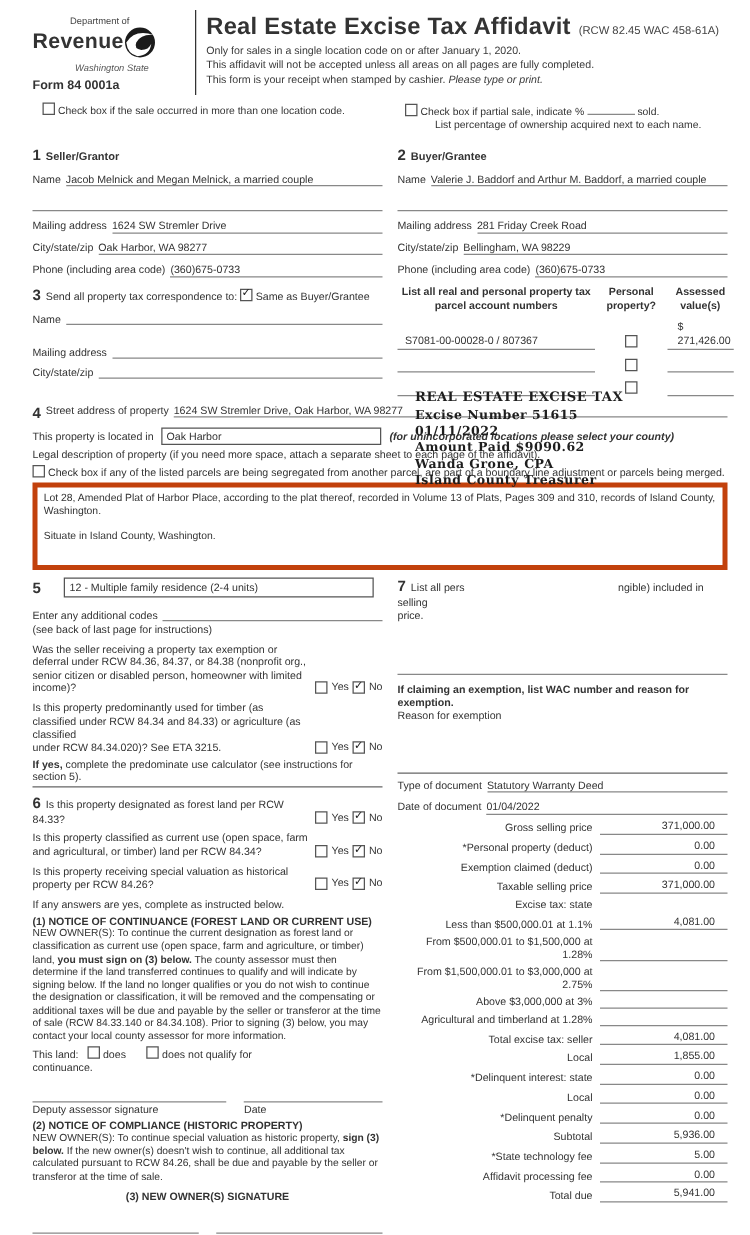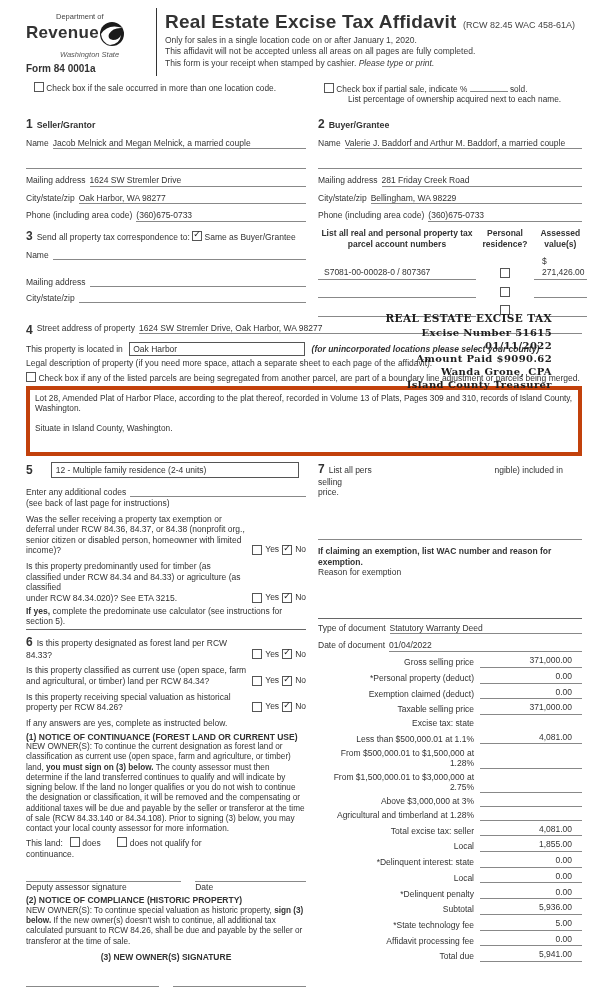--- a/index.html
+++ b/index.html
@@ -46,21 +46,21 @@
   .pt-h .c2{width:58px;}
   .pt-h .c3{flex:1;}
   .pt-r{display:flex;align-items:flex-end;margin-top:7px;}
   .pt-r .c1{width:150px;border-bottom:1px solid #888;padding:0 2px 1px 6px;}
   .pt-r .c2{width:58px;text-align:center;}
   .pt-r .c3{flex:1;border-bottom:1px solid #888;padding:0 2px 1px 8px;}
   
   .locbox{display:inline-block;border:1px solid #555;width:168px;padding:1px 3px;margin:0 4px;}
   .legalbox{border:4px solid #c2410c;margin-top:2px;padding:3px 5px;height:56px;font-size:8.3px;}
   
-  .stamp{position:absolute;left:332px;top:312px;width:220px;text-align:right;
+  .stamp{position:absolute;left:332px;top:312px;width:220px;text-align:left;
          font-family:"DejaVu Serif",serif;color:#1e1e1e;font-weight:600;line-height:1.3;}
   .stamp .s1{font-size:10.5px;letter-spacing:.4px;}
   .stamp .s2{font-size:10px;letter-spacing:.4px;}
   
   .qrow{display:flex;margin-top:5px;}
   .qtxt{flex:1;padding-right:6px;}
   .yn{flex:none;display:flex;align-items:flex-end;gap:3px;padding-bottom:1px;white-space:nowrap;}
   
   .codebox{border:1px solid #555;width:238px;padding:2px 4px;margin-left:14px;}
   
@@ -177,21 +177,21 @@
           <span class="fill grow"></span>
         </div>
       <div class="fld">
           <span class="lab">City/state/zip</span>
           <span class="fill grow"></span>
         </div>
     </div>
     <div class="colR">
       <div class="pt-h">
         <div class="c1"><span>List all real and personal property tax</span><br><span>parcel account numbers</span></div>
-        <div class="c2"><span>Personal</span><br><span>residence?</span></div>
+        <div class="c2"><span>Personal</span><br><span>property?</span></div>
         <div class="c3"><span>Assessed</span><br><span>value(s)</span></div>
       </div>
       <div class="pt-r">
         <div class="c1">S7081-00-00028-0 / 807367</div>
         <div class="c2"><span class="cb"></span></div>
         <div class="c3">$ 271,426.00</div>
       </div>
       <div class="pt-r">
         <div class="c1"></div>
         <div class="c2"><span class="cb"></span></div>

